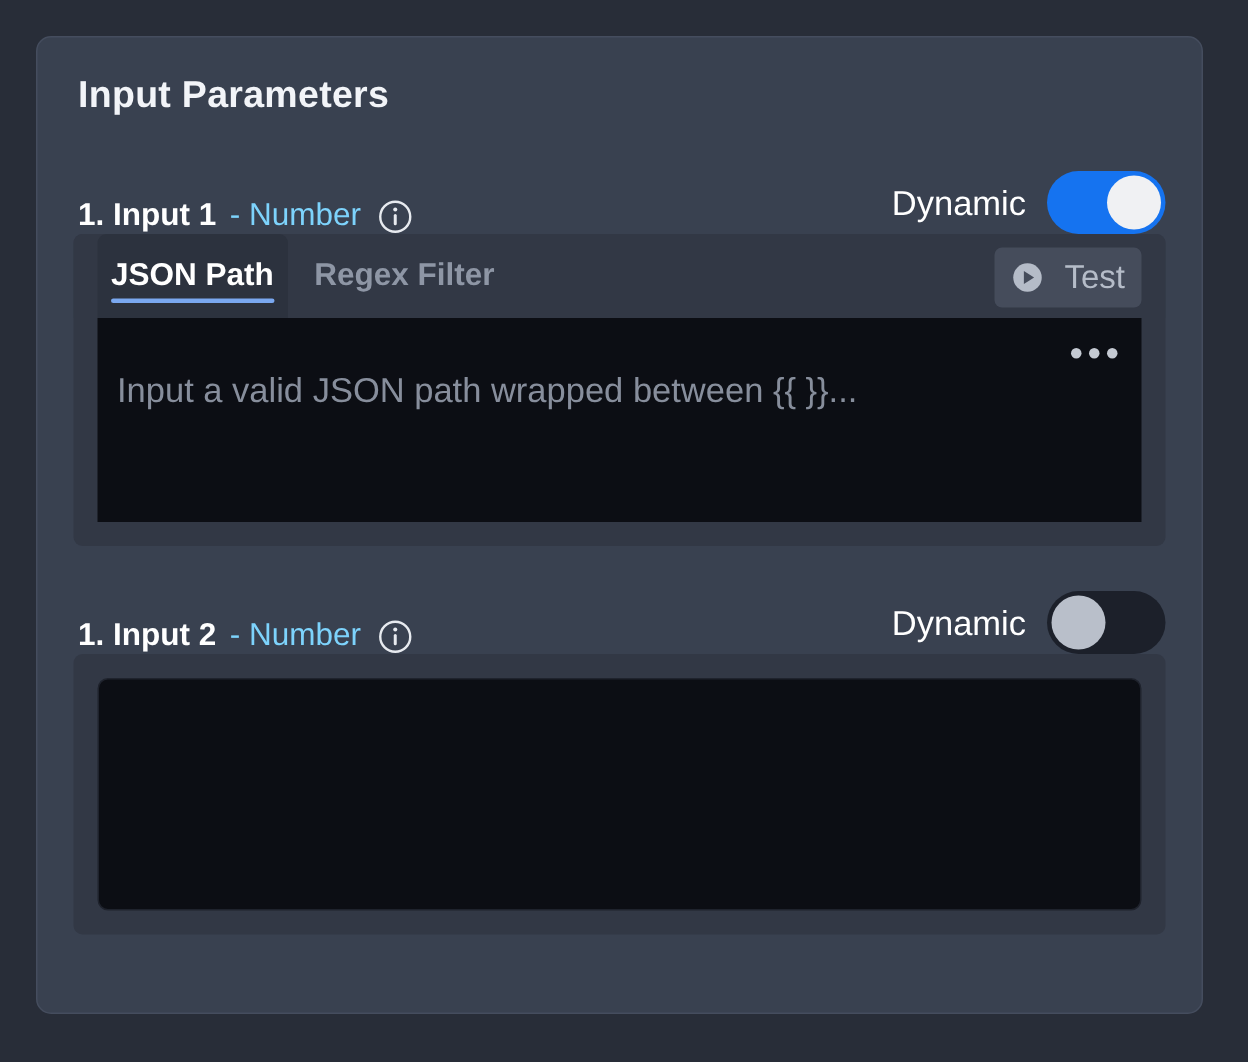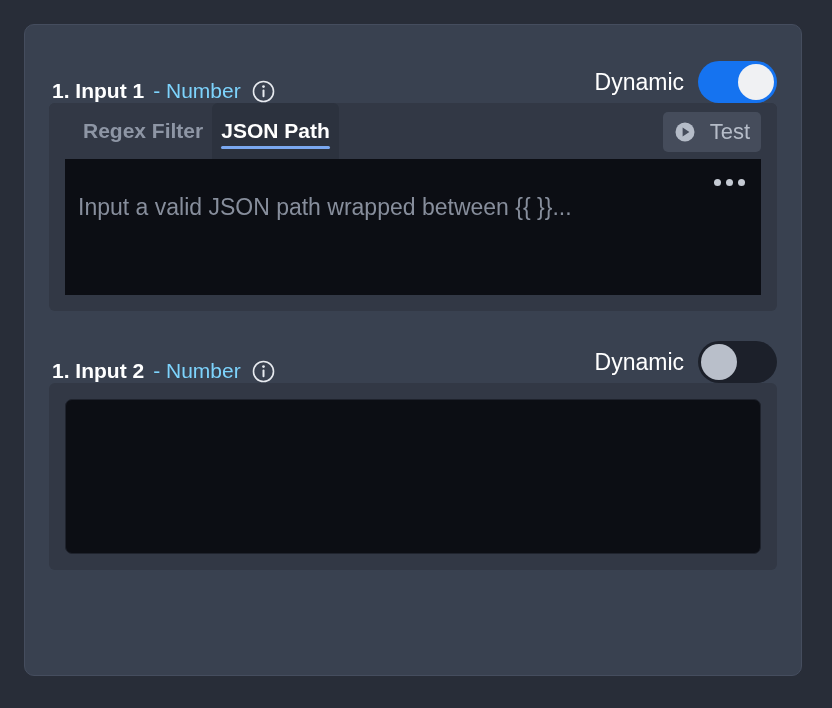--- a/index.html
+++ b/index.html
@@ -239,20 +239,21 @@
     background: #c5cad3;
   }
 </style>
 </head>
 <body>
 
 <div class="page">
 
   <div class="card">
 
+    <div class="card-title">Input Parameters</div>
 
     <div class="param-header first">
       <div class="param-label-group">
         <span class="param-name">1. Input 1</span>
         <span class="param-type">- Number</span>
         <span class="info-icon">
           <svg width="23" height="23" viewBox="0 0 23 23">
             <circle cx="11.5" cy="11.5" r="10" fill="none" stroke="#e7eaef" stroke-width="1.6"></circle>
             <circle cx="11.5" cy="6.6" r="1.35" fill="#e7eaef"></circle>
             <rect x="10.5" y="9.6" width="2" height="7.6" rx="1" fill="#e7eaef"></rect>
@@ -265,26 +266,26 @@
         <div class="toggle on">
           <span class="knob"></span>
         </div>
       </div>
     </div>
 
     <div class="panel tabbed">
 
       <div class="tabbar">
         <div class="tabs">
-          <div class="tab inactive">
-            <span>Regex Filter</span>
-          </div>
           <div class="tab active">
             <span>JSON Path</span>
             <span class="underline"></span>
+          </div>
+          <div class="tab inactive">
+            <span>Regex Filter</span>
           </div>
         </div>
 
         <div class="test-button">
           <span class="play-icon">
             <svg width="22" height="22" viewBox="0 0 22 22">
               <circle cx="11" cy="11" r="9.5" fill="#b5bcc8"></circle>
               <path d="M8.6 6.6 L15.4 11 L8.6 15.4 Z" fill="#454c5b"></path>
             </svg>
           </span>

